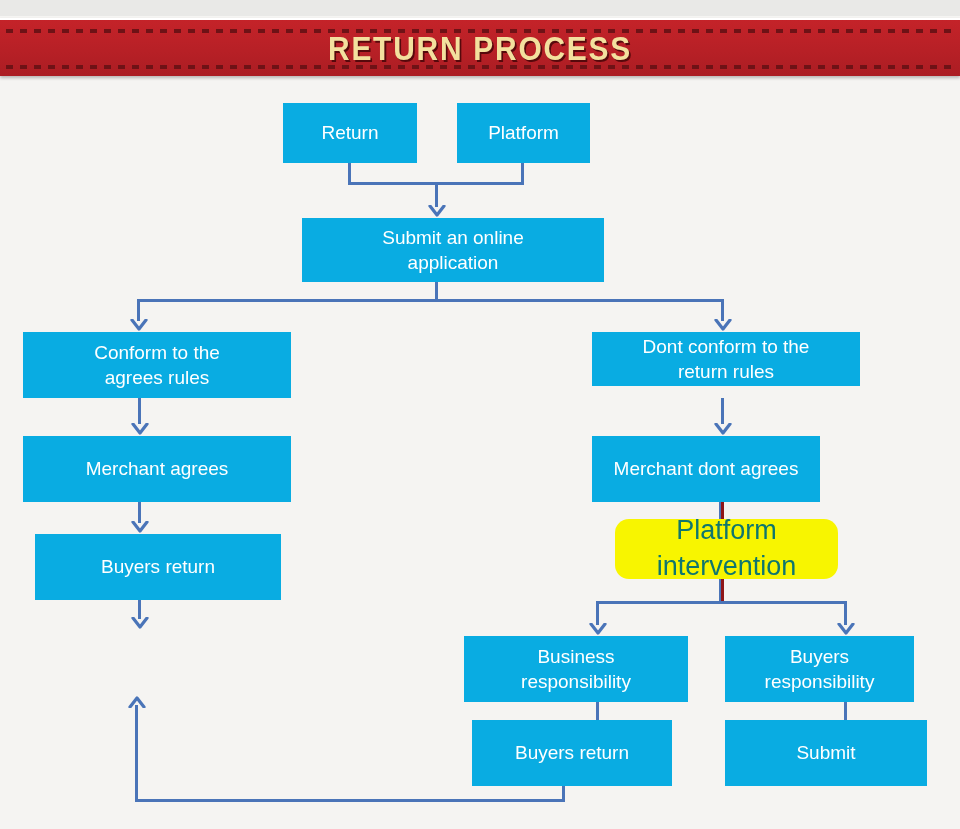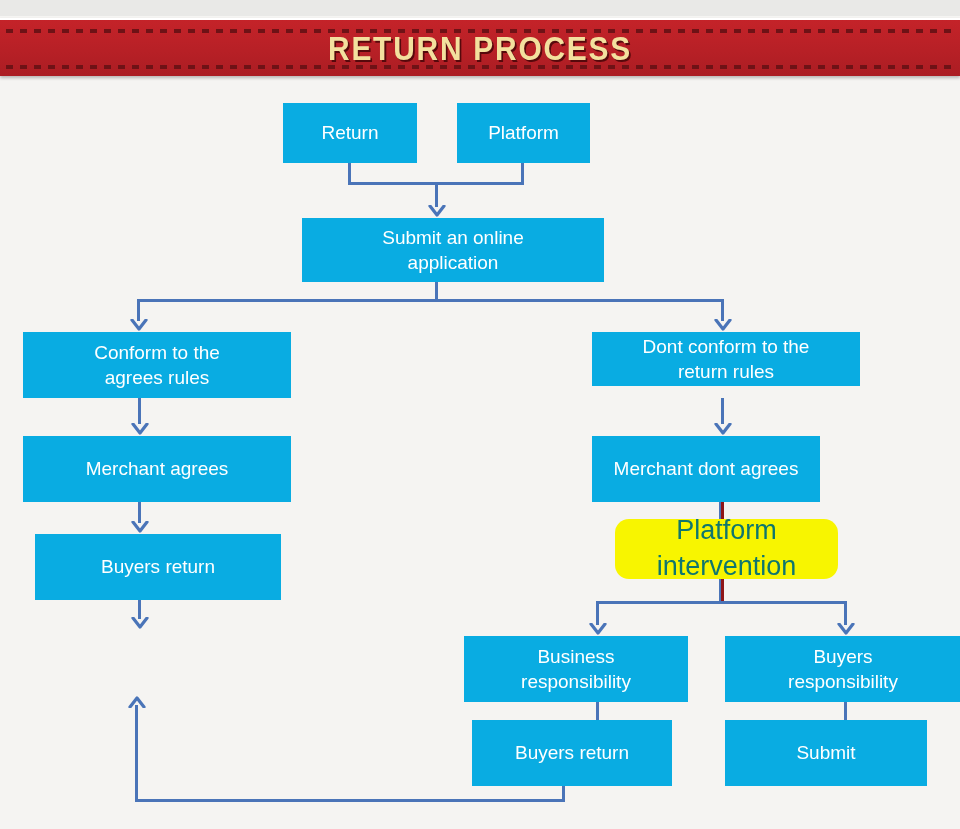--- a/index.html
+++ b/index.html
@@ -62,21 +62,21 @@
 agrees rules</div>
   <div class="node" style="left:592px;top:316px;width:268px;height:54px">Dont conform to the
 return rules</div>
   <div class="node" style="left:23px;top:420px;width:268px;height:66px">Merchant agrees</div>
   <div class="node" style="left:592px;top:420px;width:228px;height:66px">Merchant dont agrees</div>
   <div class="node" style="left:35px;top:518px;width:246px;height:66px">Buyers return</div>
   <div class="node yellow" style="left:615px;top:503px;width:223px;height:60px">Platform
 intervention</div>
   <div class="node" style="left:464px;top:620px;width:224px;height:66px">Business
 responsibility</div>
-  <div class="node" style="left:725px;top:620px;width:236px;height:66px">Buyers
+  <div class="node" style="left:725px;top:620px;width:189px;height:66px">Buyers
 responsibility</div>
   <div class="node" style="left:472px;top:704px;width:200px;height:66px">Buyers return</div>
   <div class="node" style="left:725px;top:704px;width:202px;height:66px">Submit</div>
 
   <div class="line" style="left:348px;top:147px;width:3px;height:22px"></div>
   <div class="line" style="left:521px;top:147px;width:3px;height:22px"></div>
   <div class="line" style="left:348px;top:166px;width:176px;height:3px"></div>
   <div class="line" style="left:435px;top:166px;width:3px;height:25px"></div>
   <svg class="arr" style="left:428px;top:189px" width="18" height="12">
       <path d="M2 1 L9 10 L16 1" fill="none" stroke="#4a74b8" stroke-width="3.2" stroke-linecap="round" stroke-linejoin="round"></path>

